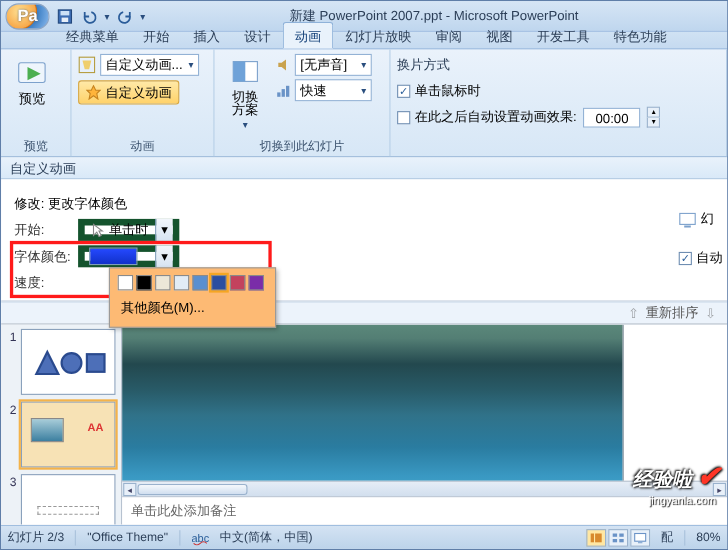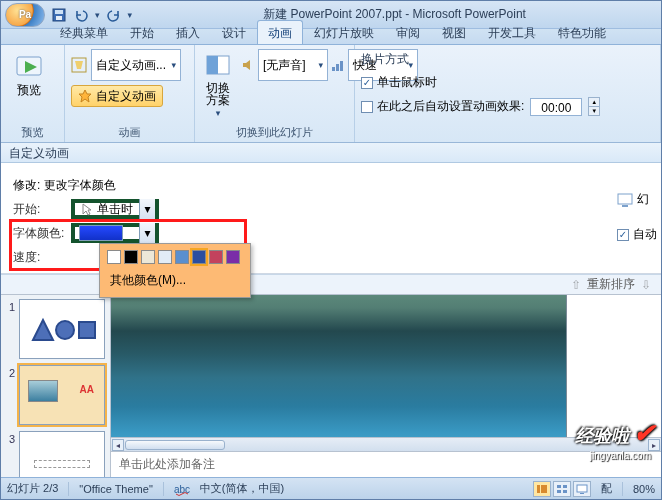--- a/index.html
+++ b/index.html
@@ -1,51 +1,51 @@
 <!DOCTYPE html>
 <html><head>
 <meta charset="utf-8">
 <style>
   * { box-sizing: border-box; margin: 0; padding: 0; }
   html, body { width: 662px; height: 500px; overflow: hidden; font-family: "Microsoft YaHei", "SimSun", Tahoma, sans-serif; font-size: 12px; background: #fff; }
   .window { width: 662px; height: 500px; display: flex; flex-direction: column; border: 1px solid #5f7ea8; background: linear-gradient(#cfe0f2, #e8eff8); }
   
   .titlebar { height: 28px; display: flex; align-items: center; background: linear-gradient(#d6e5f5, #bfd6ee); border-bottom: 1px solid #9fbde0; padding: 0 4px; }
   .office-btn { width: 40px; height: 24px; border-radius: 18px; background: radial-gradient(circle at 30% 30%, #ffe193, #f7a94b 48%, #cc6a12 52%, #3d7fc4 54%, #8ebdf0); border: 1px solid #8fa6c4; margin-right: 4px; display: flex; align-items: center; justify-content: center; }
-  .office-btn span { font-size: 10px; font-weight: bold; color: #fff; text-shadow: 0 0 2px #555; }
+  .office-btn span { font-size: 15px; font-weight: bold; color: #fff; text-shadow: 0 0 2px #555; }
   .qat { display: flex; align-items: center; gap: 6px; margin-left: 2px; }
   .qat-btn { width: 16px; height: 16px; display: inline-flex; align-items: center; justify-content: center; color: #2a4e7e; }
   .title-text { flex: 1; text-align: center; color: #2b3e57; font-size: 12px; }
   
   .tabs { height: 16px; display: flex; align-items: flex-end; padding-left: 48px; background: linear-gradient(#d0e2f3, #c5daf0); border-bottom: 1px solid #8fb2d9; gap: 0; }
   .tab { padding: 4px 10px 3px; color: #2b3e57; height: 24px; line-height: 16px; border: 1px solid transparent; border-bottom: none; cursor: pointer; }
   .tab.active { background: #e9f2fb; border-color: #8fb2d9; border-radius: 3px 3px 0 0; color: #15427a; }
   
   .ribbon { height: 98px; display: flex; background: linear-gradient(#eaf2fb, #d7e7f6); border-bottom: 1px solid #99b7d8; }
   .group { display: flex; flex-direction: column; border-right: 1px solid #b7cfe7; padding: 4px 6px 0; }
   .group-body { flex: 1; display: flex; align-items: flex-start; gap: 6px; }
   .group-label { text-align: center; font-size: 11px; color: #3b526e; padding: 1px 0 2px; }
   .big-btn { width: 44px; display: flex; flex-direction: column; align-items: center; gap: 2px; padding: 2px; border: 1px solid transparent; border-radius: 3px; }
   .big-ico { width: 28px; height: 28px; display: flex; align-items: center; justify-content: center; }
   .small-btn { display: inline-flex; align-items: center; height: 22px; padding: 0 6px; border: 1px solid #b7cfe7; border-radius: 3px; background: linear-gradient(#fdfdfe,#eaf2fb); cursor: pointer; gap: 4px; }
   .small-btn.toggle-on { background: linear-gradient(#ffe9a7,#ffd26a); border-color: #d8a63d; }
-  .combo { display: inline-flex; align-items: center; height: 32px; border: 1px solid #93b2d5; background: #fff; padding: 0 4px; min-width: 80px; justify-content: space-between; }
+  .combo { display: inline-flex; align-items: center; height: 20px; border: 1px solid #93b2d5; background: #fff; padding: 0 4px; min-width: 80px; justify-content: space-between; }
   .combo .caret { margin-left: 4px; }
   .chk { display: inline-flex; align-items: center; gap: 4px; }
   .chk .box { width: 12px; height: 12px; border: 1px solid #6f8eb2; background: #fff; display: inline-flex; align-items: center; justify-content: center; font-size: 10px; color: #2b5f9a; }
   .timebox { width: 52px; height: 18px; border: 1px solid #93b2d5; background: #fff; text-align: center; line-height: 18px; }
   .caret { font-size: 9px; color: #2a4e7e; }
   
   .pane-hdr { height: 20px; background: linear-gradient(#e9f2fb,#d9e9f8); border-bottom: 1px solid #b0c9e2; padding: 2px 8px; color: #2b3e57; }
   
   .content { flex: 1; display: flex; flex-direction: column; background: #fff; position: relative; overflow: hidden; }
   .anim-settings { padding: 10px 12px 4px; position: relative; border-bottom: 1px solid #cfd8e4; }
   .row { display: flex; align-items: center; height: 24px; gap: 6px; }
   .lab { width: 52px; color: #333; }
-  .dd { display: inline-flex; align-items: center; border: 4px solid #14532d; height: 20px; background: #fff; text-align: right; }
+  .dd { display: inline-flex; align-items: center; border: 6px solid #14532d; height: 20px; background: #fff; text-align: right; }
   .dd .cur { padding: 0 6px; display: inline-flex; align-items: center; gap: 4px; min-width: 62px; }
   .dd .btn { width: 16px; height: 20px; border-left: 1px solid #7f9db9; display: inline-flex; align-items: center; justify-content: center; background: linear-gradient(#f2f6fb,#d7e3f1); }
   .redbox { position: absolute; border: 3px solid #ff1a1a; left: 8px; top: 56px; width: 238px; height: 52px; pointer-events: none; }
   .swatch-large { width: 44px; height: 16px; border: 1px solid #7f9db9; background: linear-gradient(#2549ff, #1131c9); display: inline-block; }
   
   .color-pop { position: absolute; left: 98px; top: 80px; width: 152px; background: #fdba74; border: 1px solid #9a9a9a; box-shadow: 2px 2px 4px rgba(0,0,0,.25); padding: 4px; z-index: 30; }
   .sw-row { display: flex; gap: 3px; padding: 2px 3px; }
   .sw { width: 14px; height: 14px; border: 1px solid #8a8a8a; cursor: pointer; }
   .sw.sel { outline: 2px solid #f5a623; outline-offset: 0; }
   .more { padding: 4px 6px; margin-top: 2px; cursor: pointer; }
@@ -183,21 +183,21 @@
           <span class="big-ico">
             <svg width="24" height="22">
                 <rect x="1" y="1" width="22" height="18" fill="#fff" stroke="#7ca1cc"></rect>
                 <rect x="1" y="1" width="11" height="18" fill="#6fa2d8"></rect>
               </svg>
           </span>
           <span style="white-space:pre;text-align:center;line-height:12px">切换
 方案</span>
           <span class="caret">▾</span>
         </div>
-        <div style="display:flex;flex-direction:row;gap:3px">
+        <div style="display:flex;flex-direction:column;gap:3px">
           <div style="display:flex;align-items:center;gap:3px">
             <span>
               <svg width="14" height="14">
                   <path d="M2 5 L5 5 L9 2 L9 12 L5 9 L2 9 Z" fill="#c9a24d"></path>
                 </svg>
             </span>
             <div class="combo" style="min-width:70px">
               <span>[无声音]</span>
                 <span class="caret">▾</span>
             </div>

